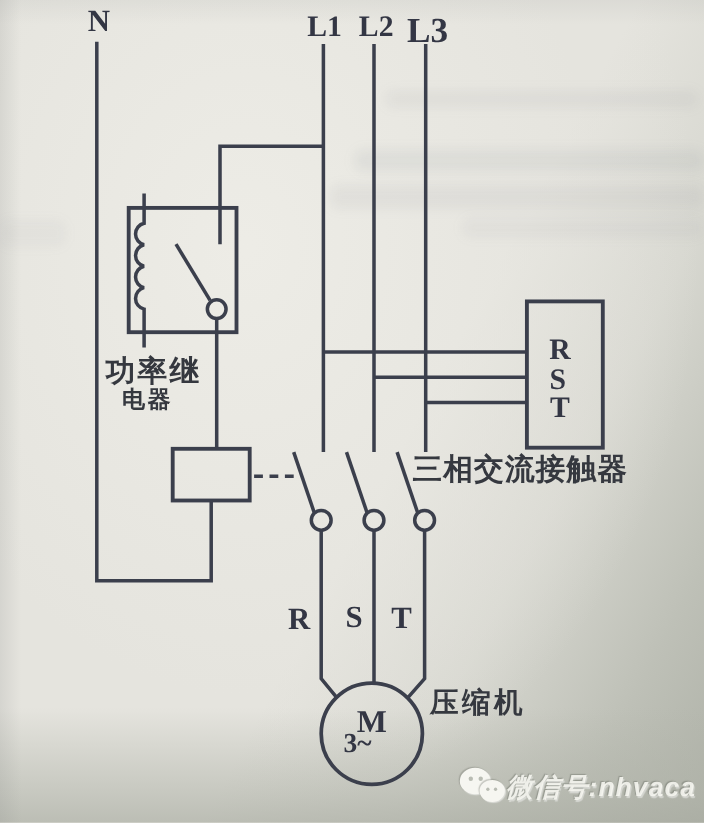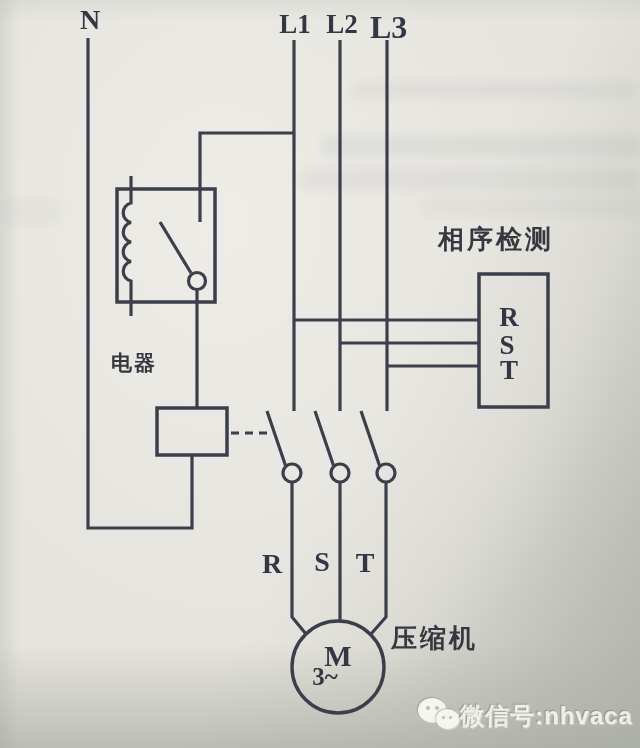--- a/index.html
+++ b/index.html
@@ -112,41 +112,42 @@
       <path d="M340 343 H479"></path>
       <path d="M387 366 H479"></path>
     </g>
   </svg>
 
   <div class="lbl" style="left:74px;top:6px;width:32px;font-size:28px;">N</div>
   <div class="lbl" style="left:277px;top:11px;width:36px;font-size:27px;">L1</div>
   <div class="lbl" style="left:324px;top:11px;width:36px;font-size:27px;">L2</div>
   <div class="lbl" style="left:370px;top:11px;width:36px;font-size:32px;">L3</div>
 
-  <div class="lbl cjk" style="left:438px;top:227px;font-size:26px;letter-spacing:3px;">相序检测</div>
   <div class="lbl" style="left:496px;top:304px;width:26px;font-size:27px;">R</div>
   <div class="lbl" style="left:494px;top:332px;width:26px;font-size:27px;">S</div>
   <div class="lbl" style="left:496px;top:357px;width:26px;font-size:27px;">T</div>
 
+  <div class="lbl cjk" style="left:96px;top:324px;font-size:27px;letter-spacing:2px;">功率继</div>
   <div class="lbl cjk" style="left:111px;top:353px;font-size:21px;letter-spacing:2px;">电器</div>
 
+  <div class="lbl cjk" style="left:375px;top:413px;font-size:27px;letter-spacing:1px;">三相交流接触器</div>
 
   <div class="lbl" style="left:258px;top:550px;width:28px;font-size:28px;">R</div>
   <div class="lbl" style="left:308px;top:548px;width:28px;font-size:28px;">S</div>
   <div class="lbl" style="left:351px;top:549px;width:28px;font-size:28px;">T</div>
 
   <div class="lbl" style="left:322px;top:642px;width:32px;font-size:29px;">M</div>
   <div class="lbl" style="left:302px;top:664px;width:46px;font-size:25px;">3~</div>
   <div class="lbl cjk" style="left:391px;top:626px;font-size:26px;letter-spacing:3px;text-align:center;">压缩机</div>
 
   <div class="wx-icon" style="left:418px;top:696px;">
     <div class="wx-bubble wx-big">
       <div class="wx-eye" style="left:8px;top:8px;"></div>
       <div class="wx-eye" style="left:17px;top:8px;"></div>
     </div>
     <div class="wx-bubble wx-small">
       <div class="wx-eye" style="left:6px;top:7px;width:3px;height:3px;"></div>
       <div class="wx-eye" style="left:13px;top:7px;width:3px;height:3px;"></div>
     </div>
   </div>
-  <div class="wm-text" style="left:460px;top:700px;">微信号:nhvaca</div>
+  <div class="wm-text" style="left:460px;top:700px;font-style:italic;">微信号:nhvaca</div>
 
 </div>
 
 </body></html>

